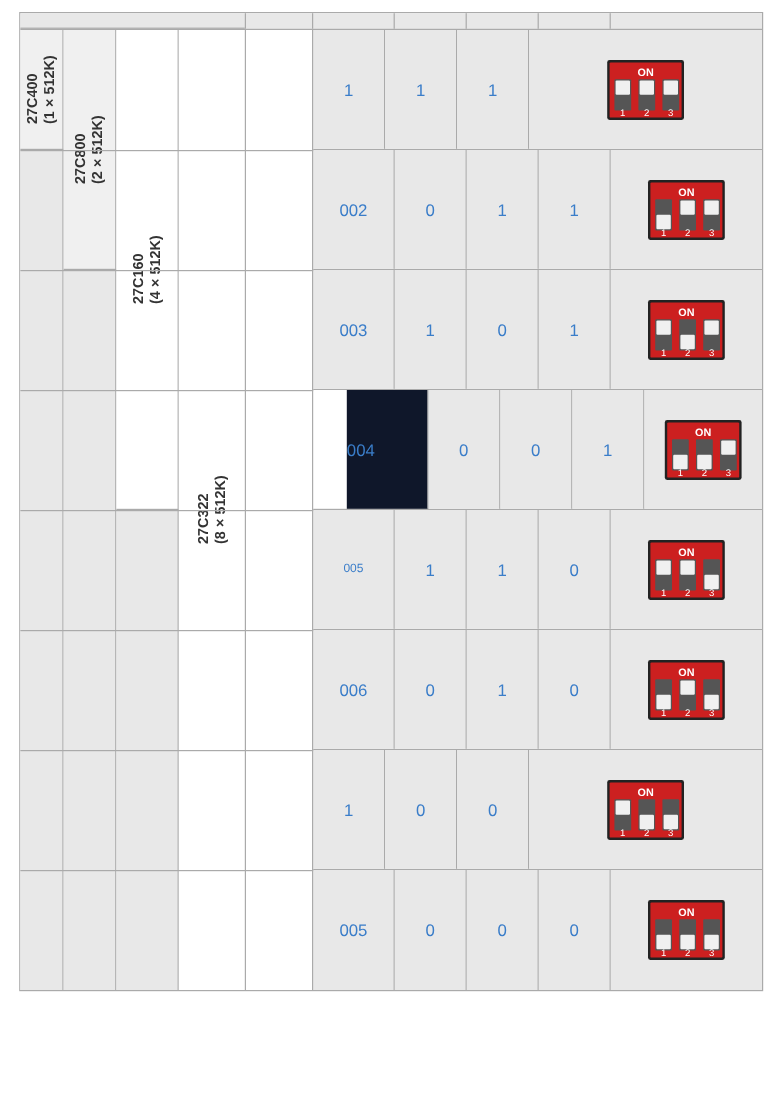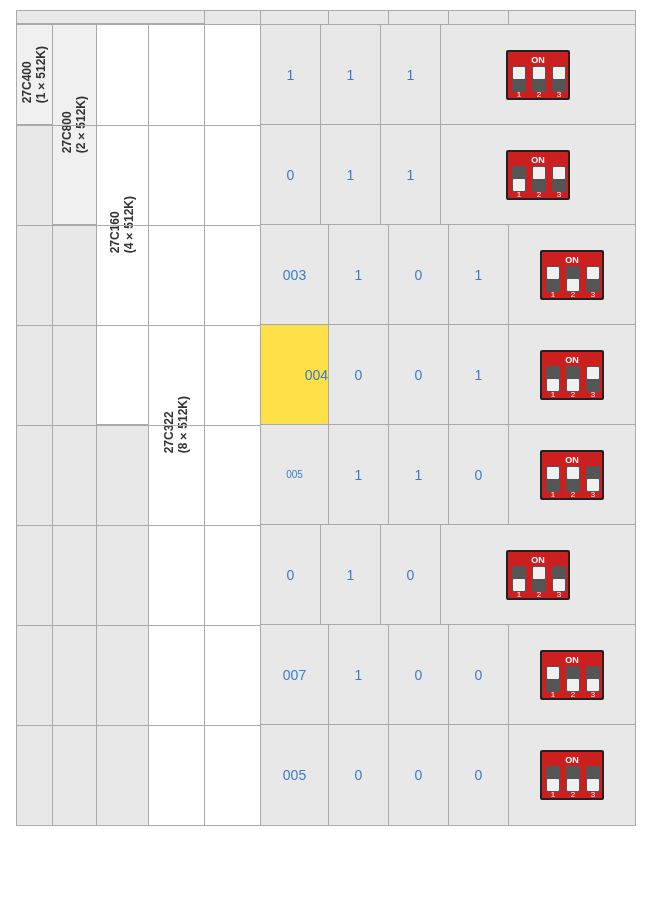--- a/index.html
+++ b/index.html
@@ -132,20 +132,23 @@
                 <rect x="31" y="21" width="12" height="12" fill="#f0f0f0" rx="1"></rect>
                 <rect x="50" y="20" width="14" height="26" fill="#555" rx="1"></rect>
                 <rect x="51" y="21" width="12" height="12" fill="#f0f0f0" rx="1"></rect>
                 <text x="17" y="51" text-anchor="middle" font-size="8" fill="white" font-family="Arial, sans-serif">1</text>
                 <text x="37" y="51" text-anchor="middle" font-size="8" fill="white" font-family="Arial, sans-serif">2</text>
                 <text x="57" y="51" text-anchor="middle" font-size="8" fill="white" font-family="Arial, sans-serif">3</text>
               </svg>
             </div>
           </div>
           <div style="display: flex; height: 100px; border-bottom: 1px solid rgb(170, 170, 170);">
+            <div style="width: 68px; min-width: 68px; display: flex; align-items: center; justify-content: center; border-right: 1px solid rgb(170, 170, 170); background: rgb(232, 232, 232);">
+              <span style="color: rgb(58, 125, 201); font-size: 14px;">002</span>
+            </div>
             <div style="width: 60px; min-width: 60px; display: flex; align-items: center; justify-content: center; border-right: 1px solid rgb(170, 170, 170); background: rgb(232, 232, 232);">
               <span style="color: rgb(58, 125, 201); font-size: 14px;">0</span>
             </div>
             <div style="width: 60px; min-width: 60px; display: flex; align-items: center; justify-content: center; border-right: 1px solid rgb(170, 170, 170); background: rgb(232, 232, 232);">
               <span style="color: rgb(58, 125, 201); font-size: 14px;">1</span>
             </div>
             <div style="width: 60px; min-width: 60px; display: flex; align-items: center; justify-content: center; border-right: 1px solid rgb(170, 170, 170); background: rgb(232, 232, 232);">
               <span style="color: rgb(58, 125, 201); font-size: 14px;">1</span>
             </div>
             <div style="flex: 1 1 0%; display: flex; align-items: center; justify-content: center; background: rgb(232, 232, 232);">
@@ -189,21 +192,21 @@
                 <rect x="31" y="33" width="12" height="12" fill="#f0f0f0" rx="1"></rect>
                 <rect x="50" y="20" width="14" height="26" fill="#555" rx="1"></rect>
                 <rect x="51" y="21" width="12" height="12" fill="#f0f0f0" rx="1"></rect>
                 <text x="17" y="51" text-anchor="middle" font-size="8" fill="white" font-family="Arial, sans-serif">1</text>
                 <text x="37" y="51" text-anchor="middle" font-size="8" fill="white" font-family="Arial, sans-serif">2</text>
                 <text x="57" y="51" text-anchor="middle" font-size="8" fill="white" font-family="Arial, sans-serif">3</text>
               </svg>
             </div>
           </div>
           <div style="display: flex; height: 100px; border-bottom: 1px solid rgb(170, 170, 170);">
-            <div style="width: 68px; min-width: 68px; display: flex; align-items: center; justify-content: flex-end; border-right: 1px solid rgb(170, 170, 170); background: #fde047;">
+            <div style="width: 68px; min-width: 68px; display: flex; align-items: center; justify-content: flex-start; border-right: 1px solid rgb(170, 170, 170); background: #0f172a; margin-left: 28px;">
               <span style="color: rgb(58, 125, 201); font-size: 14px;">004</span>
             </div>
             <div style="width: 60px; min-width: 60px; display: flex; align-items: center; justify-content: center; border-right: 1px solid rgb(170, 170, 170); background: rgb(232, 232, 232);">
               <span style="color: rgb(58, 125, 201); font-size: 14px;">0</span>
             </div>
             <div style="width: 60px; min-width: 60px; display: flex; align-items: center; justify-content: center; border-right: 1px solid rgb(170, 170, 170); background: rgb(232, 232, 232);">
               <span style="color: rgb(58, 125, 201); font-size: 14px;">0</span>
             </div>
             <div style="width: 60px; min-width: 60px; display: flex; align-items: center; justify-content: center; border-right: 1px solid rgb(170, 170, 170); background: rgb(232, 232, 232);">
               <span style="color: rgb(58, 125, 201); font-size: 14px;">1</span>
@@ -249,20 +252,23 @@
                 <rect x="31" y="21" width="12" height="12" fill="#f0f0f0" rx="1"></rect>
                 <rect x="50" y="20" width="14" height="26" fill="#555" rx="1"></rect>
                 <rect x="51" y="33" width="12" height="12" fill="#f0f0f0" rx="1"></rect>
                 <text x="17" y="51" text-anchor="middle" font-size="8" fill="white" font-family="Arial, sans-serif">1</text>
                 <text x="37" y="51" text-anchor="middle" font-size="8" fill="white" font-family="Arial, sans-serif">2</text>
                 <text x="57" y="51" text-anchor="middle" font-size="8" fill="white" font-family="Arial, sans-serif">3</text>
               </svg>
             </div>
           </div>
           <div style="display: flex; height: 100px; border-bottom: 1px solid rgb(170, 170, 170);">
+            <div style="width: 68px; min-width: 68px; display: flex; align-items: center; justify-content: center; border-right: 1px solid rgb(170, 170, 170); background: rgb(232, 232, 232);">
+              <span style="color: rgb(58, 125, 201); font-size: 14px;">006</span>
+            </div>
             <div style="width: 60px; min-width: 60px; display: flex; align-items: center; justify-content: center; border-right: 1px solid rgb(170, 170, 170); background: rgb(232, 232, 232);">
               <span style="color: rgb(58, 125, 201); font-size: 14px;">0</span>
             </div>
             <div style="width: 60px; min-width: 60px; display: flex; align-items: center; justify-content: center; border-right: 1px solid rgb(170, 170, 170); background: rgb(232, 232, 232);">
               <span style="color: rgb(58, 125, 201); font-size: 14px;">1</span>
             </div>
             <div style="width: 60px; min-width: 60px; display: flex; align-items: center; justify-content: center; border-right: 1px solid rgb(170, 170, 170); background: rgb(232, 232, 232);">
               <span style="color: rgb(58, 125, 201); font-size: 14px;">0</span>
             </div>
             <div style="flex: 1 1 0%; display: flex; align-items: center; justify-content: center; background: rgb(232, 232, 232);">
@@ -276,23 +282,20 @@
                 <rect x="31" y="21" width="12" height="12" fill="#f0f0f0" rx="1"></rect>
                 <rect x="50" y="20" width="14" height="26" fill="#555" rx="1"></rect>
                 <rect x="51" y="33" width="12" height="12" fill="#f0f0f0" rx="1"></rect>
                 <text x="17" y="51" text-anchor="middle" font-size="8" fill="white" font-family="Arial, sans-serif">1</text>
                 <text x="37" y="51" text-anchor="middle" font-size="8" fill="white" font-family="Arial, sans-serif">2</text>
                 <text x="57" y="51" text-anchor="middle" font-size="8" fill="white" font-family="Arial, sans-serif">3</text>
               </svg>
             </div>
           </div>
           <div style="display: flex; height: 100px; border-bottom: 1px solid rgb(170, 170, 170);">
-            <div style="width: 68px; min-width: 68px; display: flex; align-items: center; justify-content: center; border-right: 1px solid rgb(170, 170, 170); background: rgb(232, 232, 232);">
-              <span style="color: rgb(58, 125, 201); font-size: 14px;">007</span>
-            </div>
             <div style="width: 60px; min-width: 60px; display: flex; align-items: center; justify-content: center; border-right: 1px solid rgb(170, 170, 170); background: rgb(232, 232, 232);">
               <span style="color: rgb(58, 125, 201); font-size: 14px;">1</span>
             </div>
             <div style="width: 60px; min-width: 60px; display: flex; align-items: center; justify-content: center; border-right: 1px solid rgb(170, 170, 170); background: rgb(232, 232, 232);">
               <span style="color: rgb(58, 125, 201); font-size: 14px;">0</span>
             </div>
             <div style="width: 60px; min-width: 60px; display: flex; align-items: center; justify-content: center; border-right: 1px solid rgb(170, 170, 170); background: rgb(232, 232, 232);">
               <span style="color: rgb(58, 125, 201); font-size: 14px;">0</span>
             </div>
             <div style="flex: 1 1 0%; display: flex; align-items: center; justify-content: center; background: rgb(232, 232, 232);">

